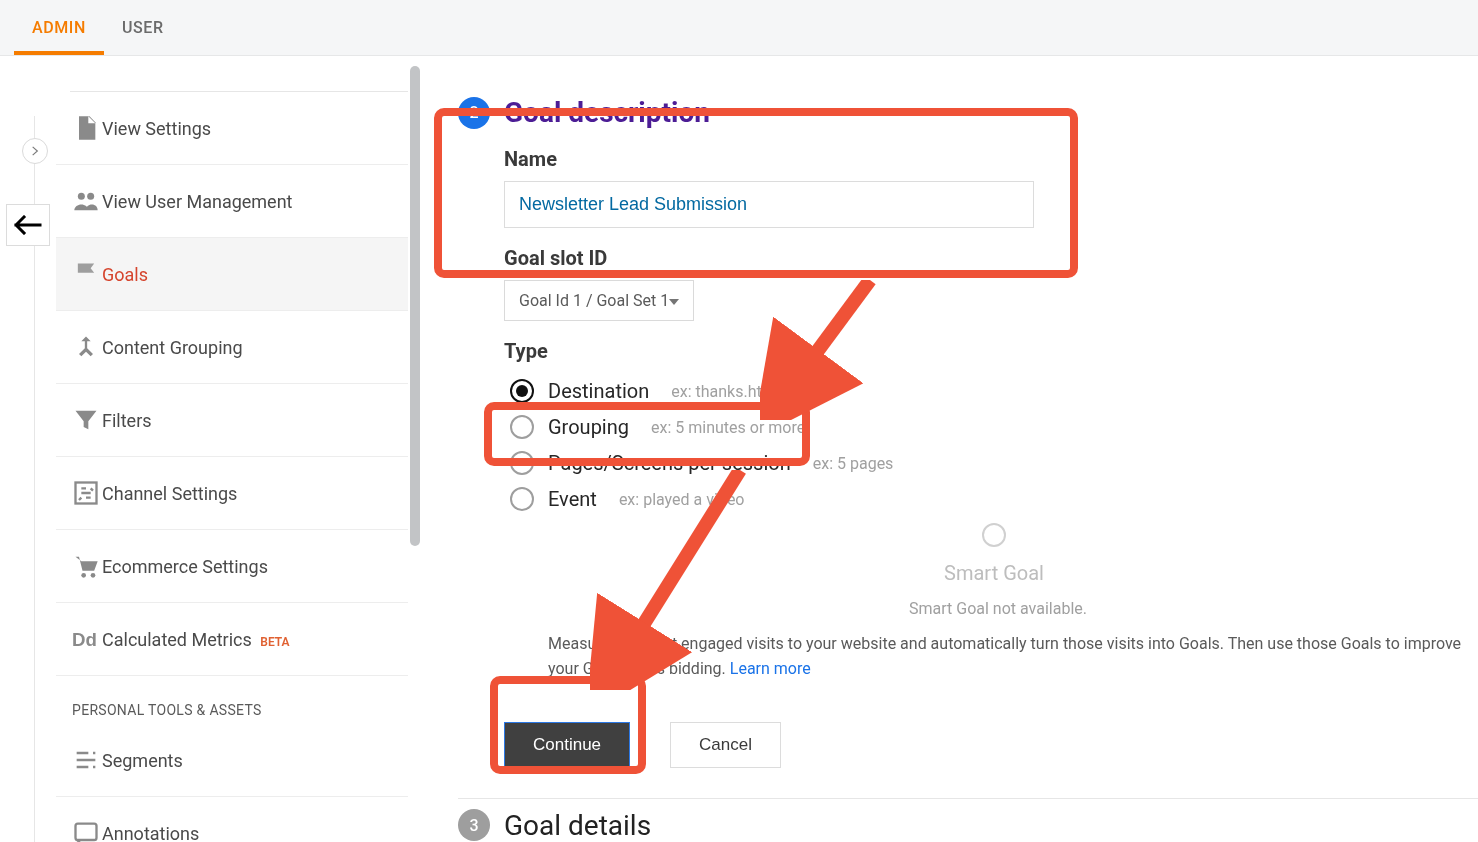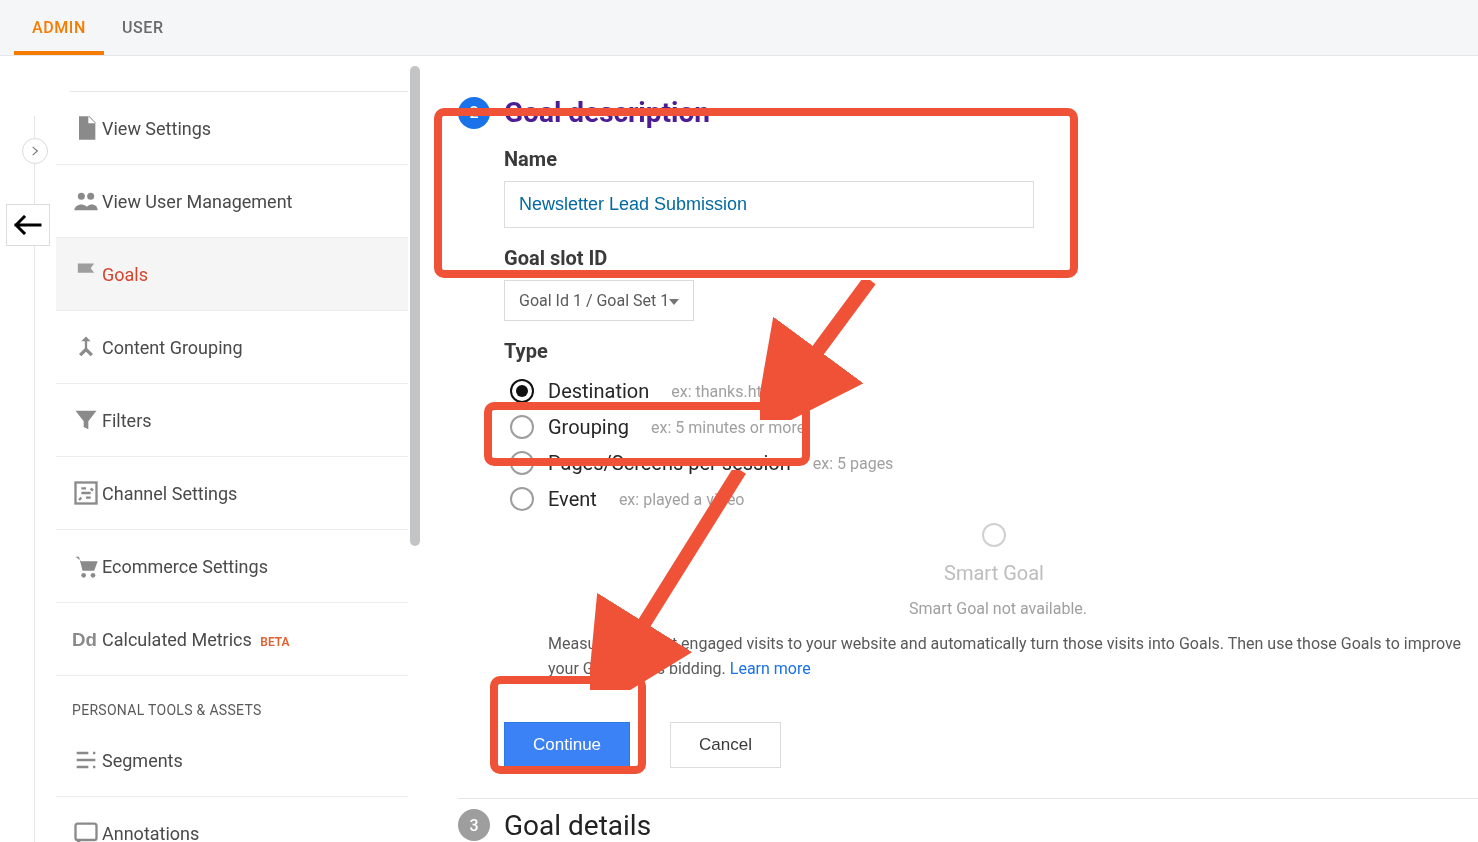--- a/index.html
+++ b/index.html
@@ -212,21 +212,21 @@
   .btn-row { margin: 40px 0 30px 46px; display: flex; gap: 40px; align-items: center; }
   .btn {
     padding: 12px 28px;
     font-size: 17px;
     font-weight: 500;
     border: 1px solid #dcdcdc;
     background: #fff;
     color: #3a3a3a;
     cursor: pointer;
   }
-  .btn.primary { background: #3b82f6; border-color: #2c78e4; color: #fff; }
+  .btn.primary { background: #404040; border-color: #2c78e4; color: #fff; }
 
   .step3 { display:flex; align-items:center; gap: 14px; margin-top: 10px; }
   .step3 h1 { font-weight: 400; font-size: 28px; color: #222; }
 
   .hl {
     position: absolute;
     border: 8px solid #ef5237;
     border-radius: 10px;
     pointer-events: none;
   }

